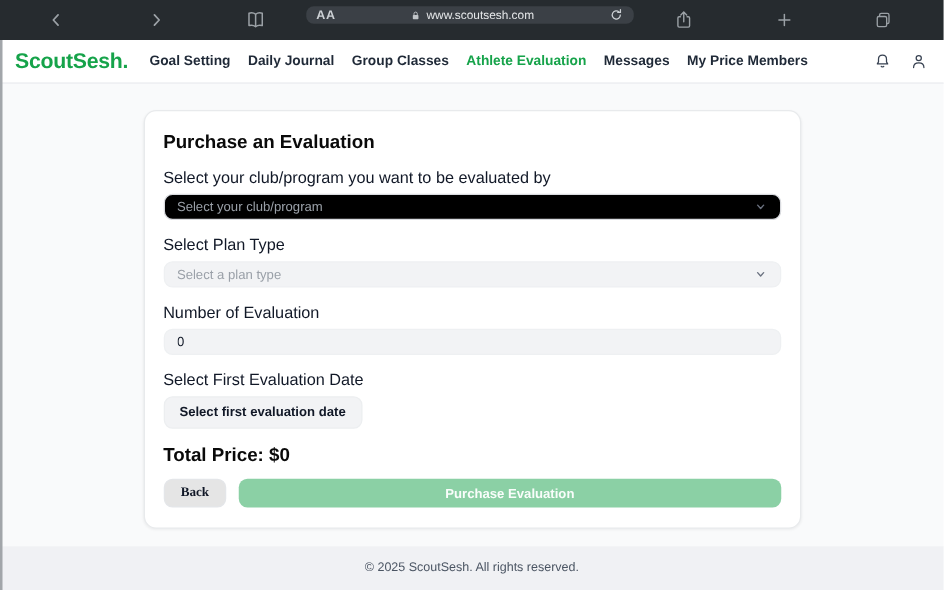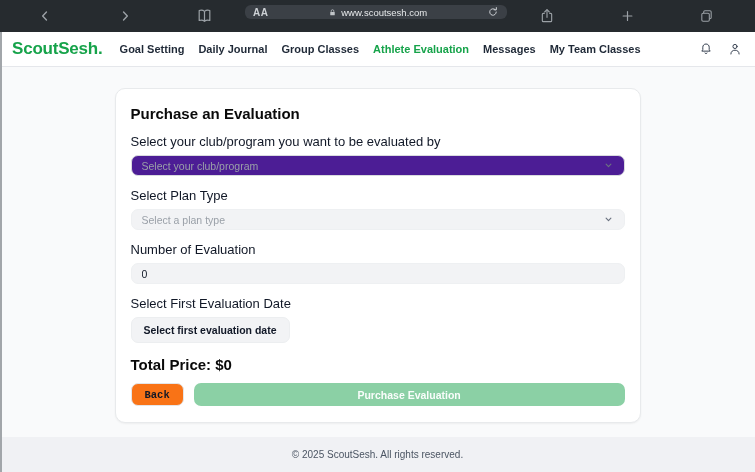--- a/index.html
+++ b/index.html
@@ -32,29 +32,29 @@
   .nav-item.active { color:#16a34a; }
   .nav-right { margin-left:auto; display:flex; align-items:center; gap:13px; color:#374151; }
   .nav-right .nicon { display:flex; cursor:pointer; }
 
   
   .main { height:370px; background:#f9fafb; display:flex; justify-content:center; align-items:flex-start; }
   .card { margin-top:21px; width:526px; background:#fff; border:1px solid #e8eaec; border-radius:10px; box-shadow:0 1px 2px rgba(0,0,0,.05); padding:14px 15px 16px; }
   .form-title { font-size:15px; font-weight:700; color:#0a0a0a; text-align:left; margin:2px 0 2px; }
   .field-label { font-size:13px; font-weight:500; color:#111827; margin:12px 0 6px; }
   .select-box { height:21px; border-radius:7px; display:flex; align-items:center; padding:0 10px; font-size:10.5px; cursor:pointer; }
-  .select-white { background:#4c1d95; border:1px solid #d9dbdf;align-items:center; }
+  .select-white { background:#000000; border:1px solid #d9dbdf;align-items:center; }
   .select-gray { background:#f2f3f5; border:1px solid #eef0f2; }
   .placeholder { color:#9aa0a8; flex:1; }
   .chev { display:flex; color:#6b7280; }
   .text-input { width:100%; height:21px; background:#f2f3f5; border:1px solid #eef0f2; border-radius:7px; font-size:10.5px; color:#111827; padding:0 10px; font-family:"Liberation Sans", sans-serif; }
   .date-btn { display:inline-block; background:#f2f3f5; border:1px solid #eceef0; border-radius:7px; padding:6px 12px; font-size:10.5px; font-weight:600; color:#111827; cursor:pointer; }
   .total-price { font-size:15px; font-weight:700; color:#0a0a0a; margin-top:13px; }
   .btn-row { display:flex; gap:10px; margin-top:10px; }
-  .back-btn { background:#f97316; border:1px solid #e4e6e9; border-radius:7px; padding:0 13px; height:23px; font-size:10.5px; font-weight:600; color:#111827; cursor:pointer; font-family:Liberation Mono, monospace; }
+  .back-btn { background:#e5e5e5; border:1px solid #e4e6e9; border-radius:7px; padding:0 13px; height:23px; font-size:10.5px; font-weight:600; color:#111827; cursor:pointer; font-family:Liberation Serif, serif; }
   .purchase-btn { flex:1; height:23px; background:#8bd0a5; border:none; border-radius:7px; font-size:10.5px; font-weight:700; color:rgba(255,255,255,.95); cursor:default; font-family:"Liberation Sans", sans-serif; }
 
   
   .footer { height:35px; background:#f0f1f4; display:flex; align-items:center; justify-content:center; }
   .footer span { font-size:10px; color:#4b5563; }
 </style>
 </head>
 <body>
 
 <div class="browser-bar">
@@ -117,21 +117,21 @@
 
 <div class="window-edge"></div>
 
 <div class="site-nav">
   <span class="logo">ScoutSesh.</span>
   <span class="nav-item">Goal Setting</span>
   <span class="nav-item">Daily Journal</span>
   <span class="nav-item">Group Classes</span>
   <span class="nav-item active">Athlete Evaluation</span>
   <span class="nav-item">Messages</span>
-  <span class="nav-item">My Team Classes</span>
+  <span class="nav-item">My Price Members</span>
   <span class="nav-right">
     <span class="nicon">
       <svg width="16" height="16" viewBox="0 0 24 24" fill="none" stroke="currentColor" stroke-width="1.5" stroke-linejoin="round">
           <path d="M12 4.5 C9.2 4.5 7.2 6.6 7.2 9.3 V12.8 L5.8 15.2 H18.2 L16.8 12.8 V9.3 C16.8 6.6 14.8 4.5 12 4.5 Z"></path>
           <path d="M10.2 17.5 A1.9 1.9 0 0 0 13.8 17.5"></path>
         </svg>
     </span>
     <span class="nicon">
       <svg width="16" height="16" viewBox="0 0 24 24" fill="none" stroke="currentColor" stroke-width="1.5" stroke-linecap="round">
           <circle cx="12" cy="8.2" r="3.1"></circle>

